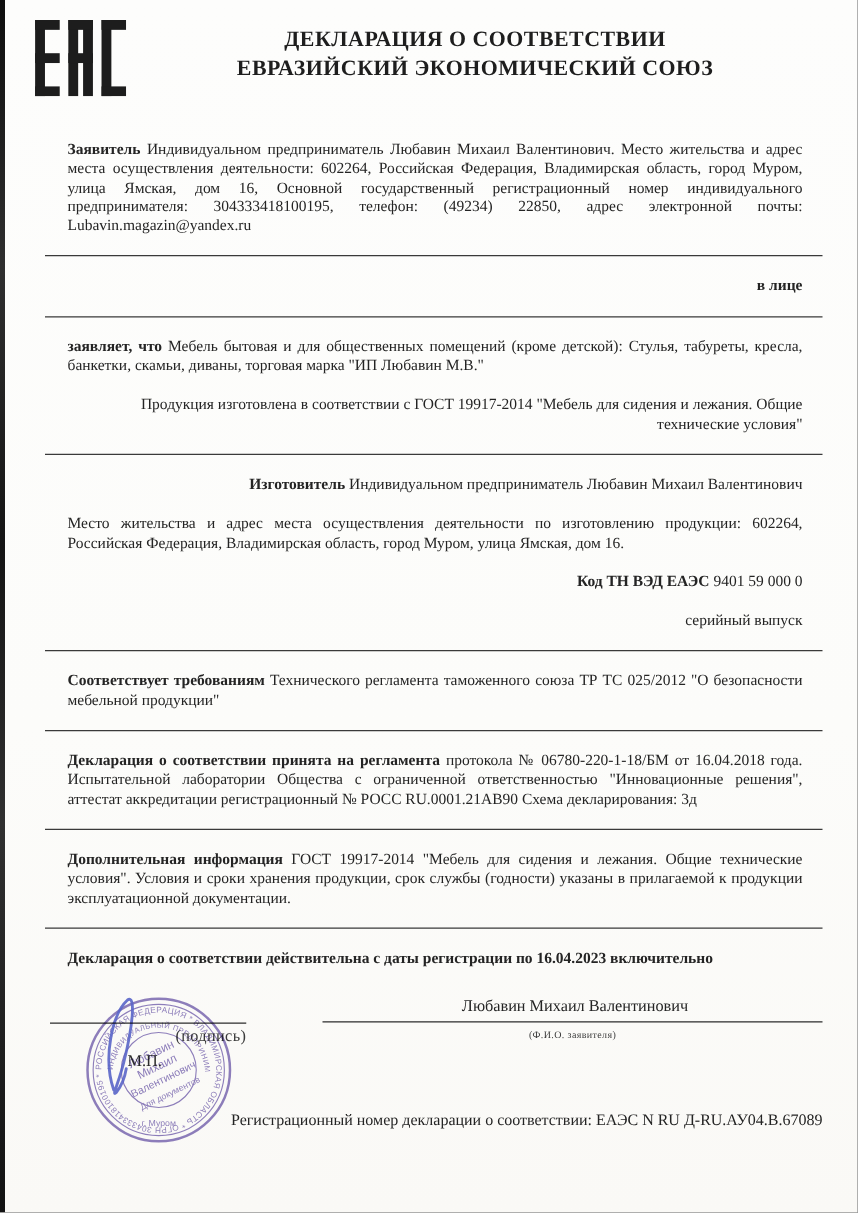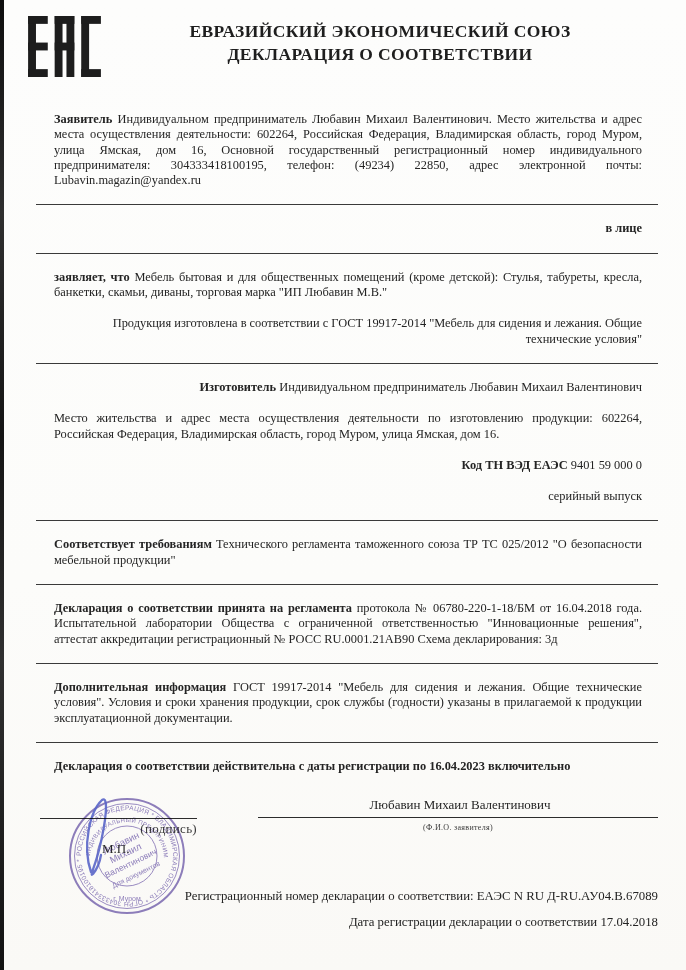--- a/index.html
+++ b/index.html
@@ -63,22 +63,22 @@
         <rect x="39" y="0" width="8" height="62"></rect>
       <rect x="27" y="0" width="20" height="8"></rect>
         <rect x="27" y="27" width="20" height="8"></rect>
       <rect x="54" y="0" width="8" height="62"></rect>
         <rect x="54" y="0" width="20" height="8"></rect>
       <rect x="54" y="54" width="20" height="8"></rect>
     </g>
   </svg>
 
   <div class="title">
+    <div>ДЕКЛАРАЦИЯ О СООТВЕТСТВИИ</div>
     <div>ЕВРАЗИЙСКИЙ ЭКОНОМИЧЕСКИЙ СОЮЗ</div>
-    <div>ДЕКЛАРАЦИЯ О СООТВЕТСТВИИ</div>
   </div>
 
   <div class="doc">
     <p><b class="lead">Заявитель</b> <span>Индивидуальном предприниматель Любавин Михаил Валентинович. Место жительства и адрес места осуществления деятельности: 602264, Российская Федерация, Владимирская область, город Муром, улица Ямская, дом 16, Основной государственный регистрационный номер индивидуального предпринимателя: 304333418100195, телефон: (49234) 22850, адрес электронной почты: Lubavin.magazin@yandex.ru</span></p>
     <div class="rule"></div>
 
     <p class="nj"><b class="lead">в лице</b></p>
     <div class="rule"></div>
 
     <p><b class="lead">заявляет, что</b> <span>Мебель бытовая и для общественных помещений (кроме детской): Стулья, табуреты, кресла, банкетки, скамьи, диваны, торговая марка "ИП Любавин М.В."</span></p>
@@ -132,16 +132,15 @@
           <text y="0" font-size="9.5">Михаил</text>
           <text y="11" font-size="8.5">Валентинович</text>
           <text y="23" font-size="7">Для документов</text>
         </g>
         <path d="M -36,16 C -45,-10 -37,-45 -25,-56 C -18,-61 -21,-34 -28,-6 C -32,10 -38,22 -34,18 C -30,13 -27,5 -26,-1" stroke="#3b49c5" stroke-width="2.3" fill="none" stroke-linecap="round" opacity="0.9"></path>
       </svg>
     </div>
 
     <div class="footer">
       <p class="reg">Регистрационный номер декларации о соответствии: ЕАЭС N RU Д-RU.АУ04.В.67089</p>
-      <p class="date">Дата регистрации декларации о соответствии 17.04.2018</p>
     </div>
   </div>
 </div>
 
 </body></html>

